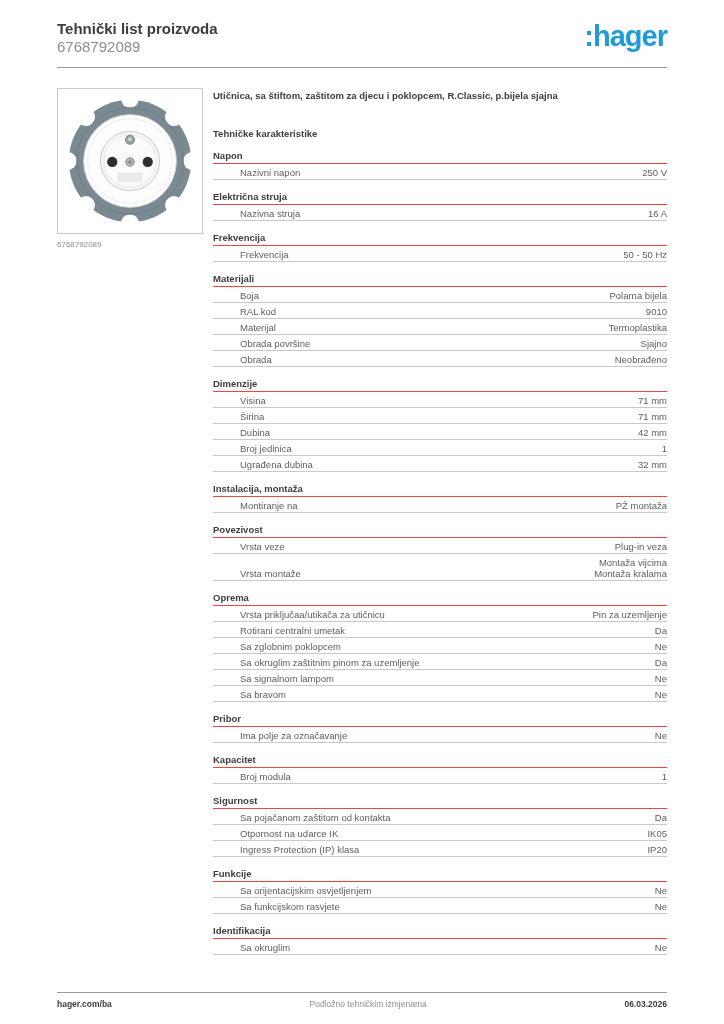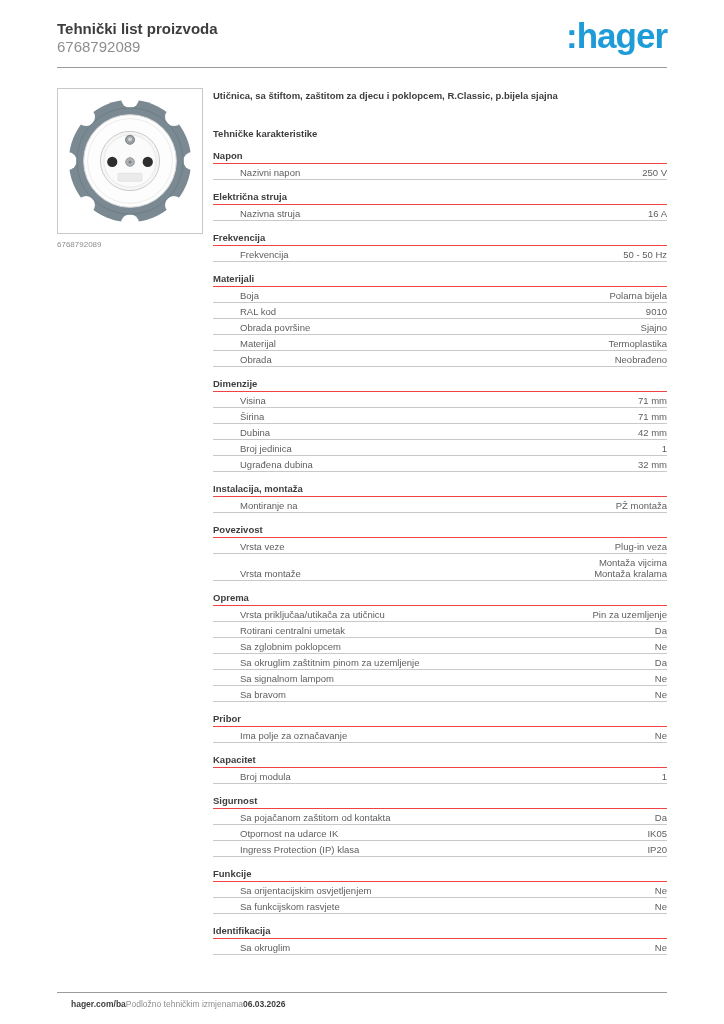--- a/index.html
+++ b/index.html
@@ -4,42 +4,42 @@
 <style>
   html,body{margin:0;padding:0;background:#e9e9e9;}
   .page{
     position:relative;width:724px;height:1024px;margin:0 auto;background:#ffffff;
     font-family:"Liberation Sans", sans-serif;overflow:hidden;
   }
   
   .header{position:absolute;left:57px;top:20px;right:57px;}
   .title{font-size:15px;font-weight:bold;color:#3d3d3d;line-height:18px;}
   .subtitle{font-size:15px;color:#8e8e8e;line-height:18px;}
-  .logo{position:absolute;right:0;top:0;font-size:35px;font-weight:bold;color:#1e9cd8;letter-spacing:-1px;line-height:32px;}
+  .logo{position:absolute;right:0;top:0;font-size:29px;font-weight:bold;color:#1e9cd8;letter-spacing:-1px;line-height:32px;}
   .header-rule{position:absolute;left:57px;right:57px;top:67px;height:1px;background:#9b9b9b;}
   
   .left-col{position:absolute;left:57px;top:88px;width:146px;}
   .image-box{width:146px;height:146px;border:1px solid #c9c9c9;box-sizing:border-box;background:#fff;}
   .image-caption{margin-top:6px;font-size:8px;color:#8e8e8e;}
   
   .right-col{position:absolute;left:213px;right:57px;top:88px;}
   .description{font-size:9.5px;font-weight:bold;color:#3d3d3d;margin-top:2px;line-height:12px;}
   .spec-heading{font-size:9.5px;font-weight:bold;color:#3d3d3d;margin-top:26px;}
   .spec-section{margin-top:11px;}
   .section-title{font-size:9.5px;font-weight:bold;color:#3d3d3d;padding-bottom:2px;border-bottom:1px solid #ef4444;}
   .spec-row{
     display:flex;justify-content:space-between;align-items:flex-end;gap:12px;
     border-bottom:1px solid #c9c9c9;padding:2.5px 0 1.5px;
     font-size:9.5px;color:#5e5e5e;line-height:11px;
   }
   .row-label{text-align:center;padding-left:27px;}
   .row-value{text-align:right;white-space:pre-line;}
   
   .footer-rule{position:absolute;left:57px;right:57px;top:992px;height:1px;background:#9b9b9b;}
-  .footer-row{position:absolute;left:71px;right:57px;top:999px;display:flex;justify-content:flex-start;font-size:8.5px;line-height:11px;}
+  .footer-row{position:absolute;left:57px;right:57px;top:999px;display:flex;justify-content:space-between;font-size:8.5px;line-height:11px;}
   .f-left,.f-right{font-weight:bold;color:#3d3d3d;}
   .f-center{color:#8e8e8e;}
 </style>
 </head>
 <body>
 
 <div class="page">
 
   <div class="header">
     <div class="title">Tehnički list proizvoda</div>
@@ -137,27 +137,27 @@
     <span class="row-label">Boja</span>
     <span class="row-value">Polarna bijela</span>
   </div>
 
   <div class="spec-row">
     <span class="row-label">RAL kod</span>
     <span class="row-value">9010</span>
   </div>
 
   <div class="spec-row">
+    <span class="row-label">Materijal</span>
+    <span class="row-value">Termoplastika</span>
+  </div>
+
+  <div class="spec-row">
     <span class="row-label">Obrada površine</span>
     <span class="row-value">Sjajno</span>
-  </div>
-
-  <div class="spec-row">
-    <span class="row-label">Materijal</span>
-    <span class="row-value">Termoplastika</span>
   </div>
 
   <div class="spec-row">
     <span class="row-label">Obrada</span>
     <span class="row-value">Neobrađeno</span>
   </div>
 </div>
   </section>
 
   <section class="spec-section">

